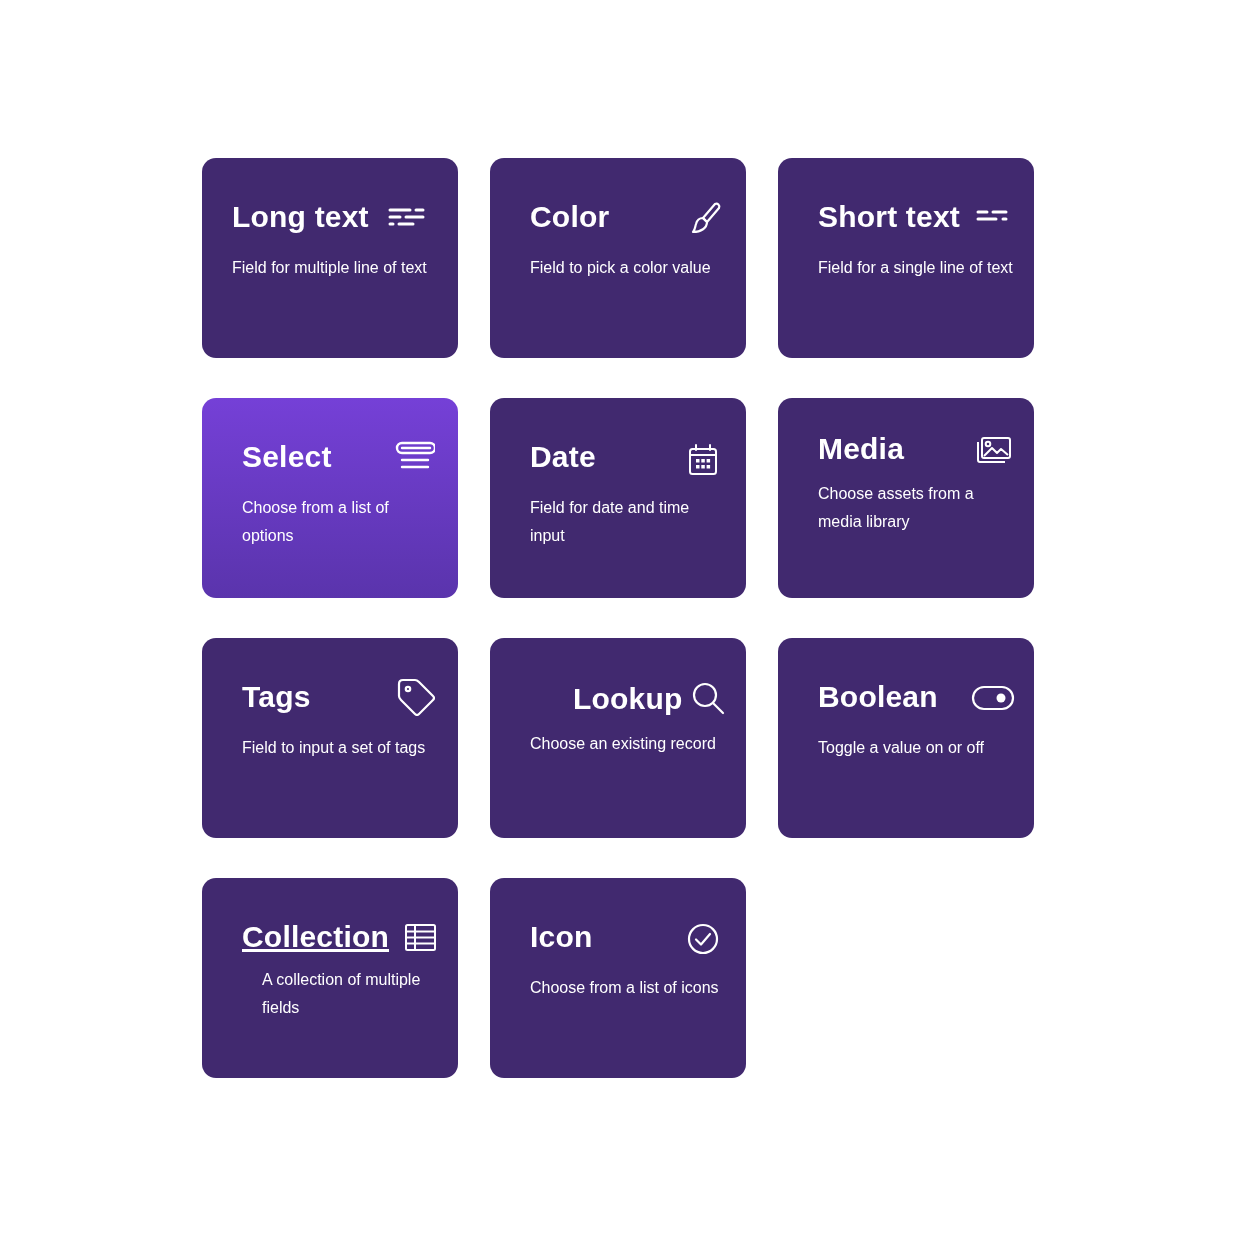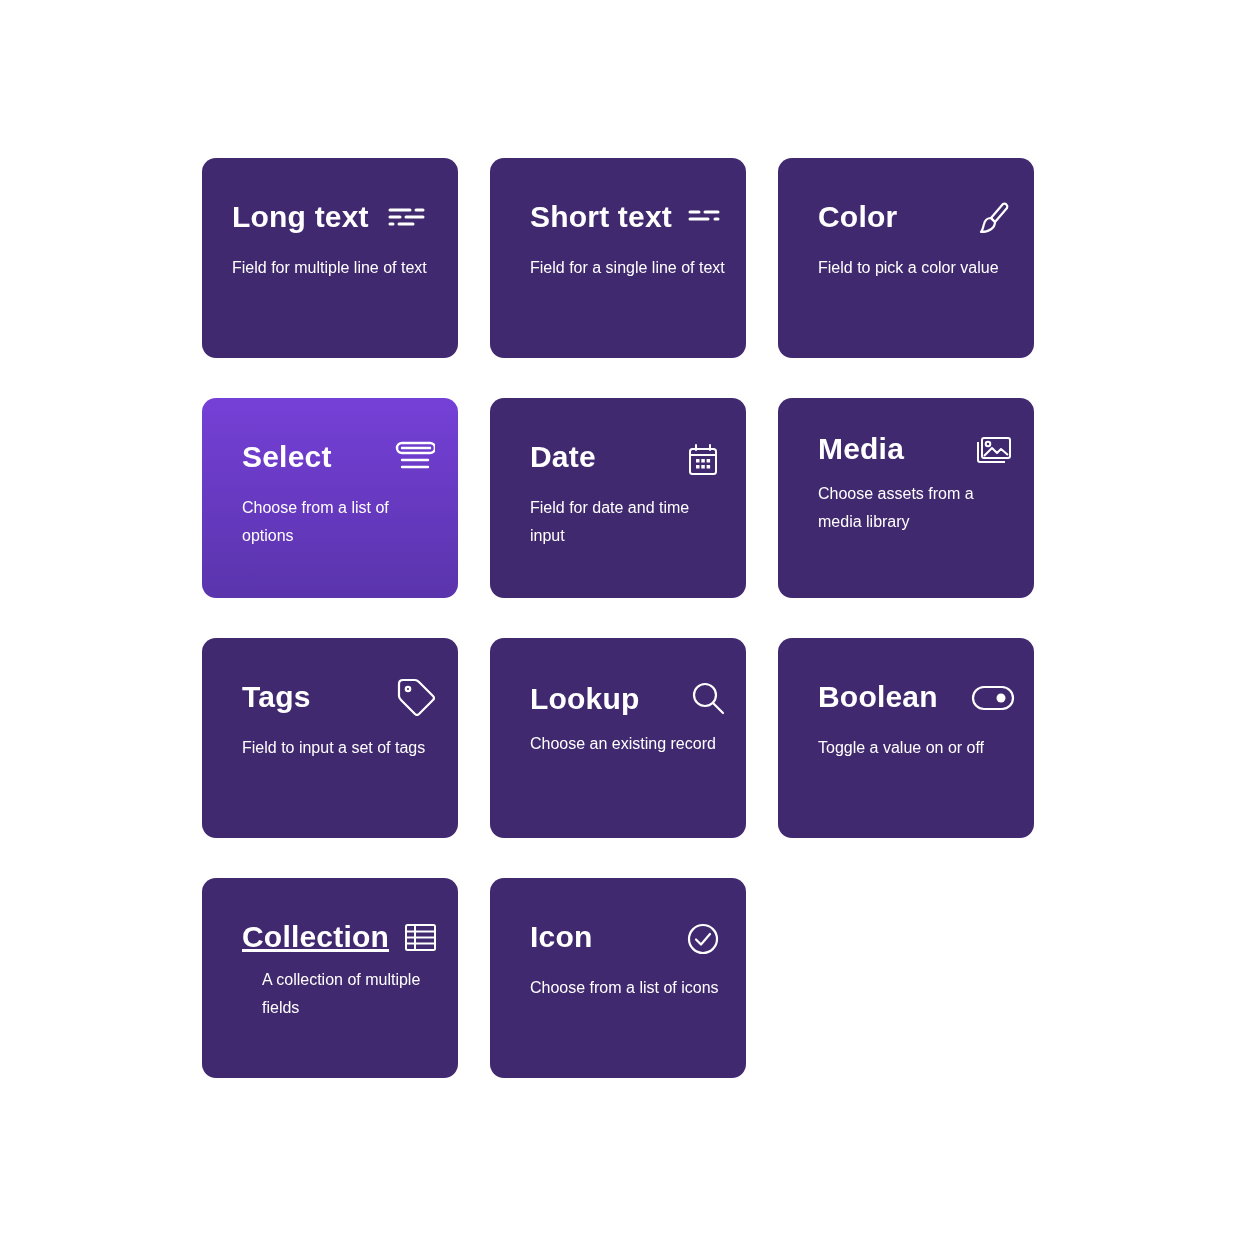--- a/index.html
+++ b/index.html
@@ -62,21 +62,21 @@
     .c-color .icon { left: 195px; top: 40px; }
     .c-shorttext .icon { left: 194px; top: 40px; }
     .c-select .icon { left: 193px; top: 40px; }
     .c-date .icon { left: 193px; top: 42px; }
     .c-media .title { top: 34px; }
     .c-media .desc { top: 82px; }
     .c-media .icon { left: 195px; top: 32px; }
     .c-tags .title { top: 42px; }
     .c-tags .desc { top: 96px; }
     .c-tags .icon { left: 193px; top: 38px; }
-    .c-lookup .title { top: 44px; }
+    .c-lookup .title { top: 44px; margin-left: 43px; }
     .c-lookup .desc { top: 92px; }
     .c-lookup .icon { left: 199px; top: 41px; }
     .c-boolean .icon { left: 193px; top: 40px; }
     .c-collection .title { top: 42px; text-decoration: underline; }
     .c-collection .desc { top: 88px; margin-left: 20px; }
     .c-collection .icon { left: 199px; top: 40px; }
     .c-icon .icon { left: 193px; top: 41px; }
     .c-number .title, .c-color .title, .c-select .title, .c-date .title,
     .c-tags .title, .c-lookup .title, .c-collection .title, .c-icon .title { left: 40px; }
     .c-number .desc, .c-color .desc, .c-select .desc, .c-date .desc,
@@ -96,42 +96,42 @@
         <line x1="4" y1="19" x2="14" y2="19"></line>
           <line x1="20" y1="19" x2="37" y2="19"></line>
         <line x1="4" y1="26" x2="7" y2="26"></line>
           <line x1="13" y1="26" x2="27" y2="26"></line>
       </svg>
     </div>
     <div class="desc">Field for multiple line of text</div>
   </div>
 
 
+  <div class="card c-color">
+    <div class="title">Color</div>
+    <div class="icon">
+      <svg viewBox="0 0 40 40" fill="none" stroke="#fff" stroke-width="2.2" stroke-linecap="round" stroke-linejoin="round">
+        <path d="M30 6 a3 3 0 0 1 4 4 L22 24 L18 20 Z"></path>
+        <path d="M18 20 L22 24 C22 30 16 34 8 34 C10 32 10 29 11 26 C12 22 15 20 18 20 Z"></path>
+      </svg>
+    </div>
+    <div class="desc">Field to pick a color value</div>
+  </div>
+
   <div class="card c-shorttext">
     <div class="title">Short text</div>
     <div class="icon">
       <svg viewBox="0 0 40 40" fill="none" stroke="#fff" stroke-width="3" stroke-linecap="round">
         <line x1="6" y1="14" x2="15" y2="14"></line>
           <line x1="21" y1="14" x2="34" y2="14"></line>
         <line x1="6" y1="21" x2="24" y2="21"></line>
           <line x1="31" y1="21" x2="34" y2="21"></line>
       </svg>
     </div>
     <div class="desc">Field for a single line of text</div>
-  </div>
-
-  <div class="card c-color">
-    <div class="title">Color</div>
-    <div class="icon">
-      <svg viewBox="0 0 40 40" fill="none" stroke="#fff" stroke-width="2.2" stroke-linecap="round" stroke-linejoin="round">
-        <path d="M30 6 a3 3 0 0 1 4 4 L22 24 L18 20 Z"></path>
-        <path d="M18 20 L22 24 C22 30 16 34 8 34 C10 32 10 29 11 26 C12 22 15 20 18 20 Z"></path>
-      </svg>
-    </div>
-    <div class="desc">Field to pick a color value</div>
   </div>
 
   <div class="card c-select active">
     <div class="title">Select</div>
     <div class="icon">
       <svg viewBox="0 0 40 40" fill="none" stroke="#fff" stroke-width="2.4" stroke-linecap="round">
         <rect x="2" y="5" width="38" height="10" rx="5"></rect>
         <line x1="7" y1="10" x2="35" y2="10"></line>
         <line x1="7" y1="22" x2="33" y2="22"></line>
         <line x1="7" y1="29" x2="33" y2="29"></line>

